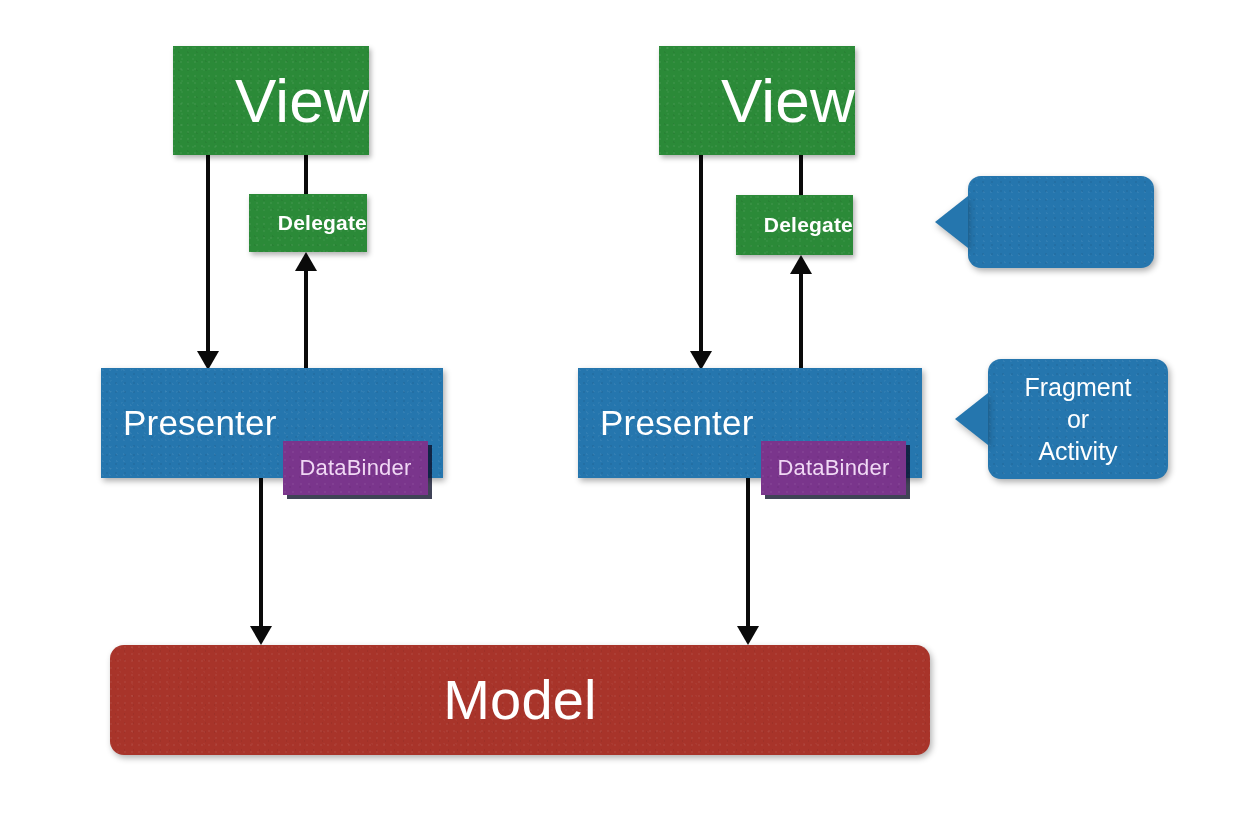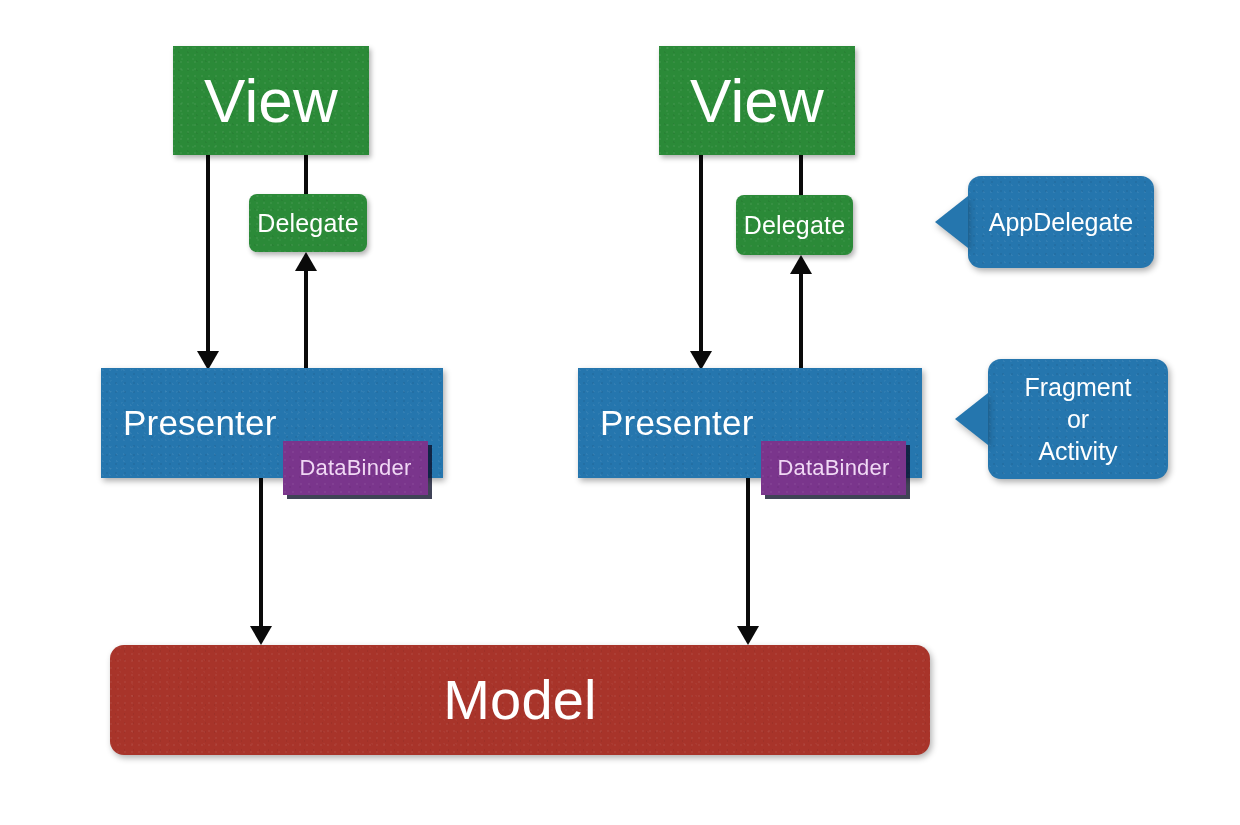--- a/index.html
+++ b/index.html
@@ -30,20 +30,21 @@
   }
 
   .green {
     background: #2b8a38;
     background-image:
       radial-gradient(circle at 18% 28%, rgba(255,255,255,.055) 0 1px, transparent 1px),
       radial-gradient(circle at 63% 71%, rgba(0,0,0,.055) 0 1px, transparent 1px),
       radial-gradient(circle at 84% 19%, rgba(255,255,255,.04) 0 1px, transparent 1px);
     background-size: 7px 7px, 9px 9px, 11px 11px;
     box-shadow: 2px 3px 5px rgba(0,0,0,.30);
+    justify-content: flex-end;
   }
   .blue {
     background: #2576ae;
     background-image:
       radial-gradient(circle at 22% 33%, rgba(255,255,255,.06) 0 1px, transparent 1px),
       radial-gradient(circle at 68% 66%, rgba(0,0,0,.06) 0 1px, transparent 1px),
       radial-gradient(circle at 88% 14%, rgba(255,255,255,.045) 0 1px, transparent 1px);
     background-size: 7px 7px, 9px 9px, 11px 11px;
     box-shadow: 2px 3px 6px rgba(0,0,0,.32);
   }
@@ -62,21 +63,21 @@
       radial-gradient(circle at 16% 30%, rgba(255,255,255,.05) 0 1px, transparent 1px),
       radial-gradient(circle at 61% 68%, rgba(0,0,0,.055) 0 1px, transparent 1px),
       radial-gradient(circle at 86% 22%, rgba(255,255,255,.035) 0 1px, transparent 1px);
     background-size: 7px 7px, 9px 9px, 12px 12px;
     box-shadow: 2px 3px 6px rgba(0,0,0,.30);
     border-radius: 14px;
   }
 
   
   .t-view      { font-size: 62px; font-weight: 400; }
-  .t-delegate  { font-size: 25px; font-weight: 400; border-radius: 8px; }
+  .t-delegate  { font-size: 21px; font-weight: 700; }
   .t-presenter { font-size: 35px; font-weight: 400; }
   .t-binder    { font-size: 22px; font-weight: 400; margin-top: 48px; }
   .t-model     { font-size: 56px; font-weight: 400; }
   .t-callout   { font-size: 25px; font-weight: 400; }
 
   
   .presenter {
     display: block;
     padding: 0;
   }
@@ -196,21 +197,20 @@
       <span>DataBinder</span>
     </div>
   </div>
 
   <div class="box red t-model" style="left:110px; top:645px; width:820px; height:110px;">
     <span>Model</span>
   </div>
 
   <div class="callout t-callout" style="left:968px; top:176px; width:186px; height:92px;">
     <span class="tail"></span>
-    <span>AppDelegate</span>
   </div>
 
   <div class="callout t-callout" style="left:988px; top:359px; width:180px; height:120px; flex-direction:column;">
     <span class="tail"></span>
     <span>Fragment</span>
     <span>or</span>
     <span>Activity</span>
   </div>
 
 </div>

